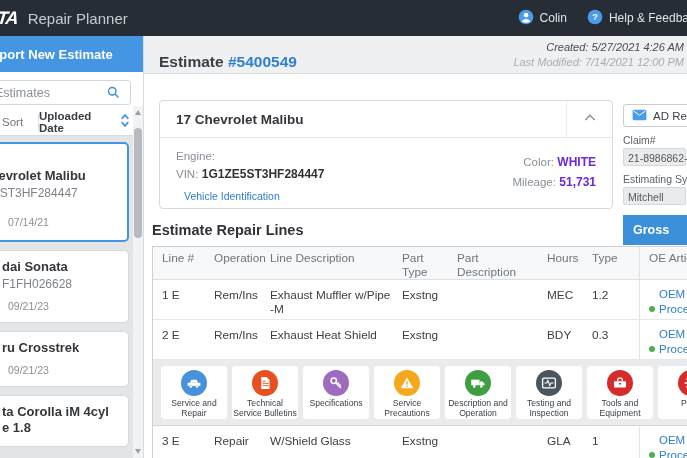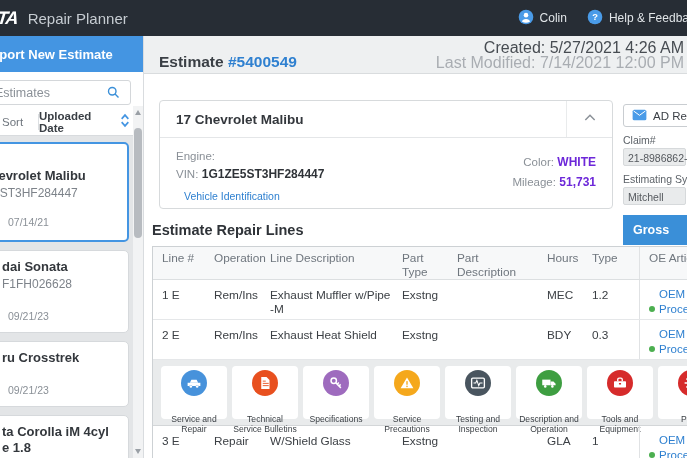--- a/index.html
+++ b/index.html
@@ -45,39 +45,39 @@
   .sort-right { flex:1; display:flex; justify-content:flex-end; align-items:center; gap:4px;
     padding-right:13px; font-weight:bold; color:#3a3f45; font-size:11.5px; cursor:pointer; }
   .veh-list { padding:6px 14px 0 6px; }
   .veh-card {
     background:#fff; border:1px solid #d6d9dc; border-radius:5px; margin-bottom:8px;
     padding:8px 12px 10px 12px; cursor:pointer; overflow:hidden;
   }
   .veh-card.selected { border:2px solid #4495e2; padding:24px 11px 12px 11px; }
   .veh-title { font-weight:bold; font-size:13px; color:#33373c; line-height:16px; white-space:nowrap; }
   .veh-vin { font-size:12px; color:#7d838a; line-height:15px; margin-top:2px; white-space:nowrap; }
-  .veh-date { font-size:10.5px; color:#8a9097; margin-top:18px; white-space:nowrap; }
+  .veh-date { font-size:10.5px; color:#8a9097; margin-top:8px; white-space:nowrap; }
   .selected .veh-date { margin-top:15px; }
   .frag { margin-left:39px; }
   .vin-shift { margin-left:-8px; }
   .date-pos { margin-left:45px; }
   
   .sb-scroll { position:absolute; right:0; top:70px; bottom:0; width:10px; background:#f2f3f4; }
   .sb-up { position:absolute; top:4px; left:2px; width:0; height:0; border-left:3px solid transparent; border-right:3px solid transparent; border-bottom:5px solid #9aa0a6; }
   .sb-down { position:absolute; bottom:4px; left:2px; width:0; height:0; border-left:3px solid transparent; border-right:3px solid transparent; border-top:5px solid #9aa0a6; }
   .sb-thumb { position:absolute; top:22px; left:1px; width:8px; height:110px; background:#b7bbc0; border-radius:4px; }
   
   .main { position:absolute; left:143px; top:36px; width:620px; border-left:1px solid #d9dcdf; }
   .est-bar {
     position:relative; height:38px; background:#eef0f1; border-bottom:1px solid #d9dcde;
     display:flex; align-items:center; padding-left:15px;
   }
   .est-title { font-size:15.5px; font-weight:bold; color:#3a3f45;margin-top:15px; }
   .est-num { color:#2f80d0; }
-  .est-dates { position:absolute; right:79px; top:4px; text-align:right; font-size:16px; line-height:15px; }
+  .est-dates { position:absolute; right:79px; top:4px; text-align:right; font-size:11px; line-height:15px;font-style:italic; }
   .est-created { color:#474c52; }
   .est-modified { color:#a9adb2; }
   .content { position:relative; background:#fff; }
   
   .vpanel { position:relative; margin:26px 0 0 15px; width:454px; border:1px solid #d7dadc; border-radius:4px; }
   .vp-head { display:flex; align-items:center; height:37px; border-bottom:1px solid #e4e6e8; }
   .vp-title { font-weight:bold; font-size:13.5px; color:#33373c; padding-left:16px; flex:1; }
   .vp-collapse { width:46px; height:100%; border:0; background:transparent; border-left:1px solid #e9ebec; cursor:pointer; display:flex; align-items:center; justify-content:center; }
   .vp-body { position:relative; padding:12px 16px 12px 16px; height:70px; }
   .lbl { color:#8a9097; font-size:11.5px; }
@@ -105,21 +105,21 @@
   .trow.thead { min-height:21px; background:#f7f8f9; color:#6f767e; font-size:11px; border-bottom:1px solid #dcdfe1; }
   .td { padding:8px 0 0 9px; font-size:11.8px; }
   .thead .td { padding:4px 0 0 9px; }
   .td-oe { border-left:1px solid #e0e2e4; padding:7px 0 0 9px; }
   .oe-dot { display:inline-block; width:6px; height:6px; border-radius:50%; background:#4caf50; margin-right:4px; vertical-align:1px; }
   .oe-link { color:#2f80d0; font-size:11.5px; text-decoration:none; cursor:pointer; display:inline-block; width:68px; line-height:15px; }
   
   .res-strip { background:#e9ebec; border-bottom:1px solid #d3d6d8; padding:6px 0 6px 8px; display:flex; gap:5px; height:66px; }
   .res-card { width:66px; background:#fff; border-radius:4px; text-align:center; padding-top:4px; cursor:pointer; flex:0 0 66px; }
   .res-circle { width:26px; height:26px; border-radius:50%; margin:0 auto; display:flex; align-items:center; justify-content:center; }
-  .res-label { font-size:8.6px; line-height:9.5px; color:#3a3f44; margin-top:19px; padding:0 1px; }
+  .res-label { font-size:8.6px; line-height:9.5px; color:#3a3f44; margin-top:3px; padding:0 1px; }
   .c1{background:#4792db}.c2{background:#e8501f}.c3{background:#9e6bbe}.c4{background:#f5a81c}
   .c5{background:#3e9e41}.c6{background:#49555f}.c7{background:#d62b2b}.c8{background:#d62b2b}
 </style>
 </head>
 <body>
 
 <div class="hdr">
   <span class="logo">TA</span>
   <span class="app-title">Repair Planner</span>
   <div class="hdr-right">
@@ -330,38 +330,38 @@
           <div class="res-circle c4">
             <svg width="18" height="18" viewBox="0 0 24 24">
                 <path d="M12 4.5L20.5 19h-17z" fill="#fff"></path>
                 <rect x="11.1" y="9.5" width="1.8" height="4.8" fill="#f5a81c"></rect>
                 <rect x="11.1" y="15.6" width="1.8" height="1.9" fill="#f5a81c"></rect>
               </svg>
           </div>
           <div class="res-label">Service Precautions</div>
         </div>
         <div class="res-card">
-          <div class="res-circle c6">
-            <svg width="18" height="18" viewBox="0 0 24 24">
-                <rect x="3.5" y="5.5" width="17" height="13" rx="1.5" fill="none" stroke="#fff" stroke-width="1.8"></rect>
-                <path d="M6 12h3l1.5-3.5 2.5 7 1.5-3.5h3.5" fill="none" stroke="#fff" stroke-width="1.4"></path>
-              </svg>
-          </div>
-          <div class="res-label">Testing and Inspection</div>
-        </div>
-        <div class="res-card">
           <div class="res-circle c5">
             <svg width="18" height="18" viewBox="0 0 24 24">
                 <rect x="3" y="7.5" width="11" height="7.5" fill="#fff"></rect>
                 <path d="M14 10h4l2.8 3v2h-6.8z" fill="#fff"></path>
                 <circle cx="7" cy="16.5" r="1.7" fill="#fff"></circle>
                 <circle cx="16.5" cy="16.5" r="1.7" fill="#fff"></circle>
               </svg>
           </div>
           <div class="res-label">Description and Operation</div>
+        </div>
+        <div class="res-card">
+          <div class="res-circle c6">
+            <svg width="18" height="18" viewBox="0 0 24 24">
+                <rect x="3.5" y="5.5" width="17" height="13" rx="1.5" fill="none" stroke="#fff" stroke-width="1.8"></rect>
+                <path d="M6 12h3l1.5-3.5 2.5 7 1.5-3.5h3.5" fill="none" stroke="#fff" stroke-width="1.4"></path>
+              </svg>
+          </div>
+          <div class="res-label">Testing and Inspection</div>
         </div>
         <div class="res-card">
           <div class="res-circle c7">
             <svg width="18" height="18" viewBox="0 0 24 24">
                 <rect x="4" y="9.5" width="16" height="8.5" rx="1" fill="#fff"></rect>
                 <path d="M9 9.5V7.2A1.7 1.7 0 0 1 10.7 5.5h2.6A1.7 1.7 0 0 1 15 7.2v2.3" fill="none" stroke="#fff" stroke-width="1.8"></path>
                 <rect x="10.6" y="12" width="2.8" height="2" fill="#d62b2b"></rect>
               </svg>
           </div>
           <div class="res-label">Tools and Equipment</div>

